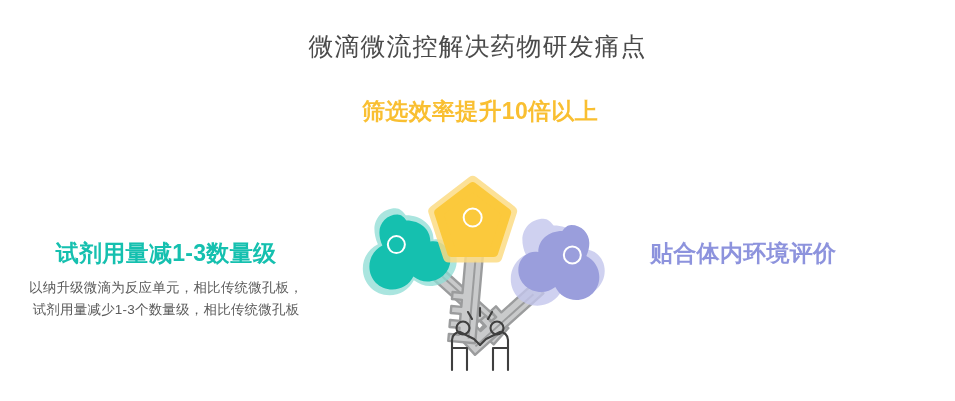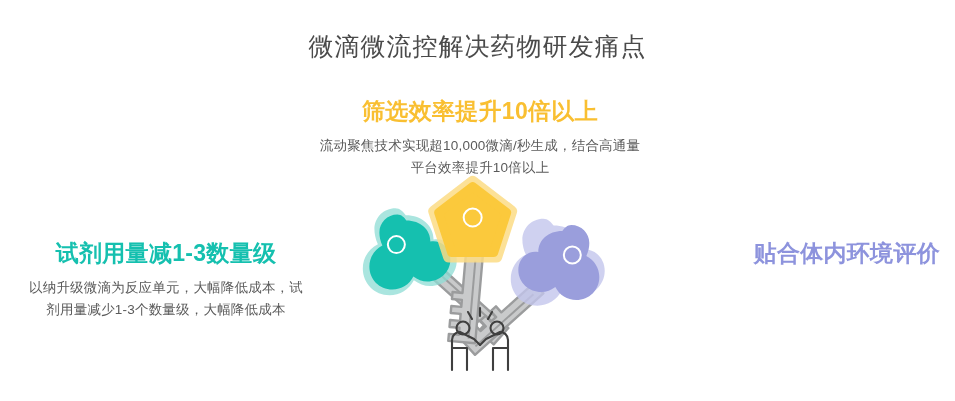--- a/index.html
+++ b/index.html
@@ -63,21 +63,21 @@
     top: 238px;
     width: 282px;
     text-align: center;
   }
   .block-left .heading { color: #15c0af; }
 
   .block-right {
     left: 650px;
     top: 238px;
     width: 290px;
-    text-align: right;
+    text-align: left;
   }
   .block-right .heading { color: #8d93dd; }
 
   
   .keys-graphic {
     position: absolute;
     left: 330px;
     top: 168px;
     width: 300px;
     height: 205px;
@@ -86,26 +86,25 @@
 </style>
 </head>
 <body>
 
 <div class="slide">
 
   <div class="page-title">微滴微流控解决药物研发痛点</div>
 
   <div class="block block-top">
     <div class="heading">筛选效率提升10倍以上</div>
-    <div class="body">流动聚焦技术实现超10,000微滴/秒生成，结合高通量平台效率提升10倍以上</div>
   </div>
 
   <div class="block block-left">
     <div class="heading">试剂用量减1-3数量级</div>
-    <div class="body">以纳升级微滴为反应单元，大幅降低成本，试剂用量减少1-3个数量级，大幅降低成本</div>
+    <div class="body">以纳升级微滴为反应单元，相比传统微孔板，试剂用量减少1-3个数量级，相比传统微孔板</div>
   </div>
 
   <div class="block block-right">
     <div class="heading">贴合体内环境评价</div>
   </div>
 
   <div class="keys-graphic">
     <svg viewBox="0 0 300 205" xmlns="http://www.w3.org/2000/svg">
       <defs>
 

